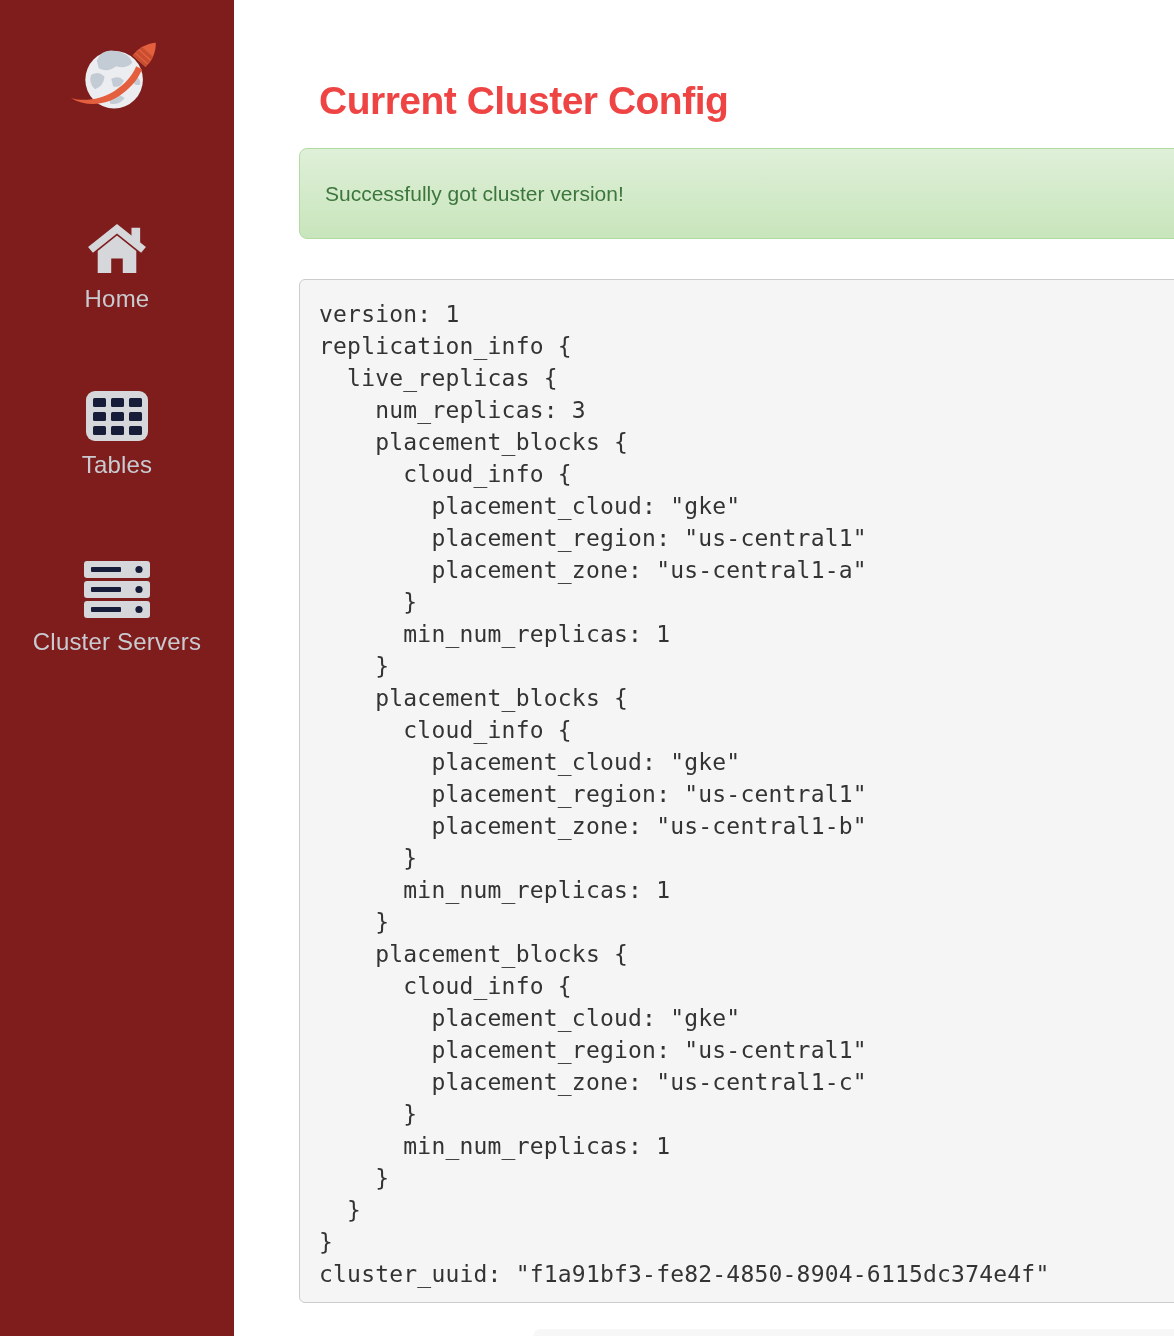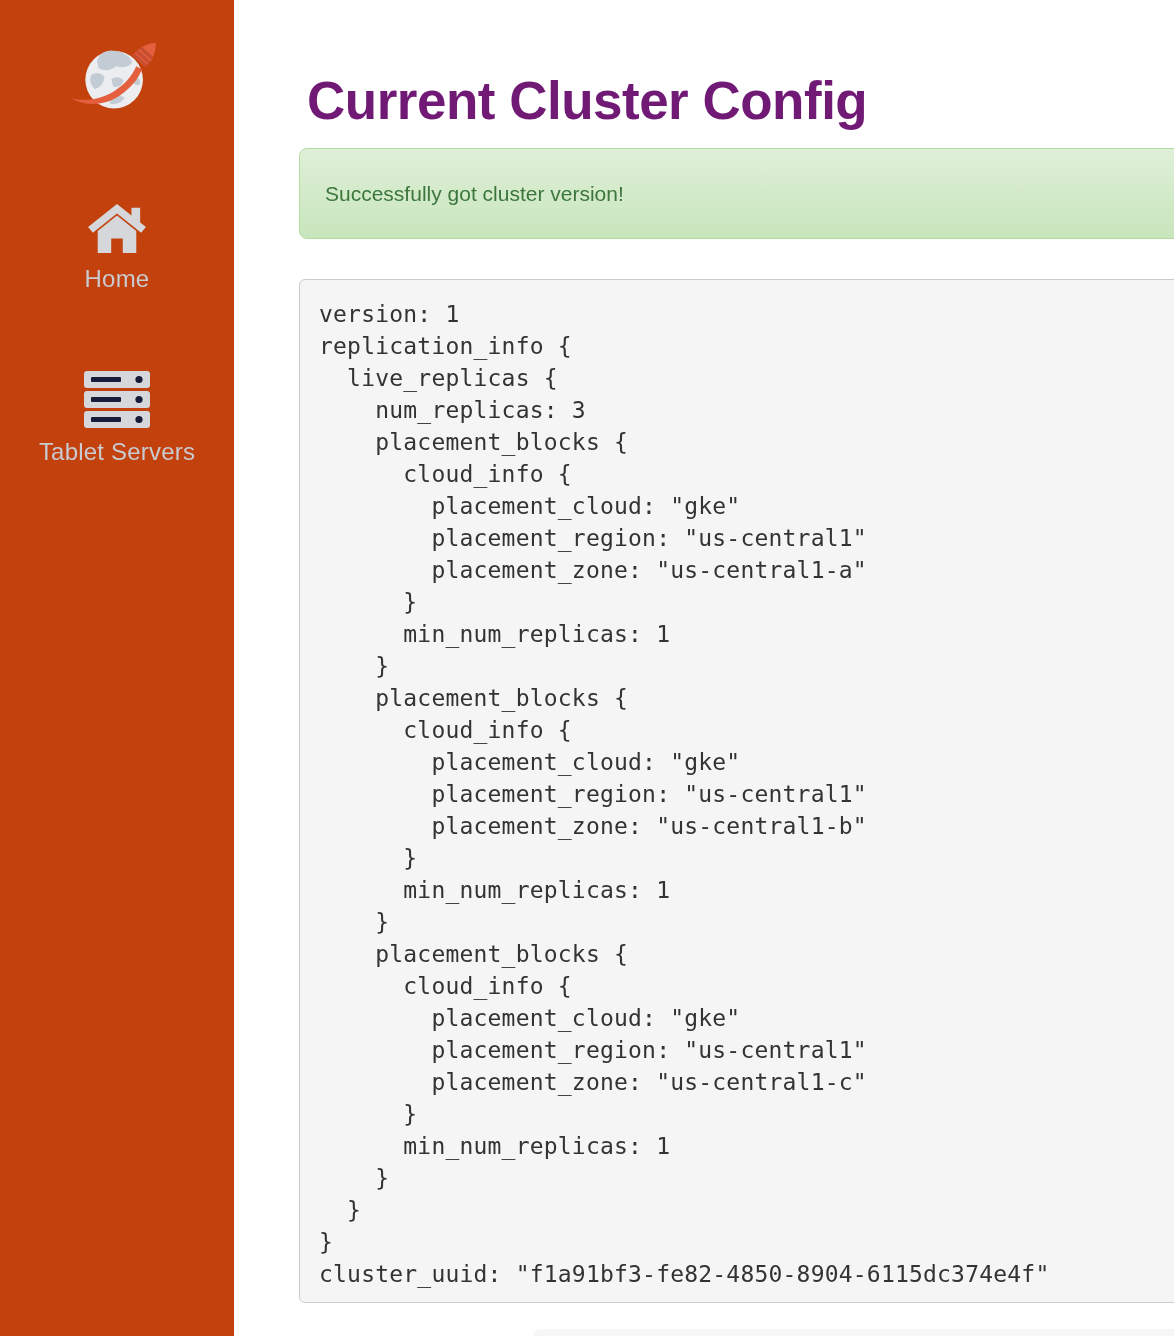--- a/index.html
+++ b/index.html
@@ -8,24 +8,25 @@
     font-family: "Liberation Sans", sans-serif;
     background: #ffffff;
     display: flex;
   }
 
   
   .sidebar {
     width: 234px;
     min-width: 234px;
     height: 100%;
-    background: #c2410c;
+    background: #7f1d1d;
     display: flex;
     flex-direction: column;
     align-items: center;
+    gap: 20px;
   }
   .logo {
     margin-top: 34px;
     width: 96px;
     height: 78px;
     cursor: pointer;
   }
   .nav {
     margin-top: 89px;
     width: 100%;
@@ -47,25 +48,25 @@
   }
 
   
   .main {
     flex: 1;
     position: relative;
     padding-left: 65px;
     background: #ffffff;
   }
   .page-title {
-    margin: 70px 0 0 8px;
-    font-size: 53px;
+    margin: 70px 0 0 20px;
+    font-size: 39px;
     line-height: 62px;
     font-weight: bold;
-    color: #701a75;
+    color: #ef4444;
     letter-spacing: -0.5px;
   }
   .alert-success {
     margin-top: 16px;
     margin-right: -15px;
     padding: 30px 25px;
     background: linear-gradient(to bottom, #dff0d8 0%, #c8e5bc 100%);
     border: 1px solid #b2dba1;
     border-radius: 8px;
     color: #3c763d;
@@ -126,38 +127,55 @@
 
     <li class="nav-item">
       <svg class="icon" width="62" height="54" viewBox="0 0 64 56">
         <rect x="47" y="7" width="9" height="16" fill="#d5d7da"></rect>
         <path d="M2,27 L32,3 L62,27 L57,33 L32,13 L7,33 Z" fill="#d5d7da"></path>
         <path d="M12,31 L32,15 L52,31 L52,54 L38,54 L38,39 L26,39 L26,54 L12,54 Z" fill="#d5d7da"></path>
       </svg>
       <span class="nav-label">Home</span>
     </li>
 
+    <li class="nav-item">
+      <svg class="icon" width="62" height="50" viewBox="0 0 62 50">
+        <rect x="0" y="0" width="62" height="50" rx="9" fill="#d5d7da"></rect>
+        <g fill="#171c38">
+          <rect x="7" y="7" width="13" height="9" rx="1.5"></rect>
+          <rect x="25" y="7" width="13" height="9" rx="1.5"></rect>
+          <rect x="43" y="7" width="13" height="9" rx="1.5"></rect>
+          <rect x="7" y="21" width="13" height="9" rx="1.5"></rect>
+          <rect x="25" y="21" width="13" height="9" rx="1.5"></rect>
+          <rect x="43" y="21" width="13" height="9" rx="1.5"></rect>
+          <rect x="7" y="35" width="13" height="9" rx="1.5"></rect>
+          <rect x="25" y="35" width="13" height="9" rx="1.5"></rect>
+          <rect x="43" y="35" width="13" height="9" rx="1.5"></rect>
+        </g>
+      </svg>
+      <span class="nav-label">Tables</span>
+    </li>
 
     <li class="nav-item">
       <svg class="icon" width="66" height="57" viewBox="0 0 66 57">
         <g fill="#d5d7da">
           <rect x="0" y="0" width="66" height="17" rx="3"></rect>
           <rect x="0" y="20" width="66" height="17" rx="3"></rect>
           <rect x="0" y="40" width="66" height="17" rx="3"></rect>
         </g>
         <g fill="#171c38">
           <rect x="7" y="6" width="30" height="5" rx="1"></rect>
           <rect x="7" y="26" width="30" height="5" rx="1"></rect>
           <rect x="7" y="46" width="30" height="5" rx="1"></rect>
           <circle cx="55" cy="8.5" r="3.6"></circle>
           <circle cx="55" cy="28.5" r="3.6"></circle>
           <circle cx="55" cy="48.5" r="3.6"></circle>
         </g>
       </svg>
-      <span class="nav-label">Tablet Servers</span>
+      <span class="nav-label">Cluster Servers</span>
     </li>
 
 
   </ul>
 </div>
 
 <div class="main">
   <h1 class="page-title">Current Cluster Config</h1>
 
   <div class="alert-success">

